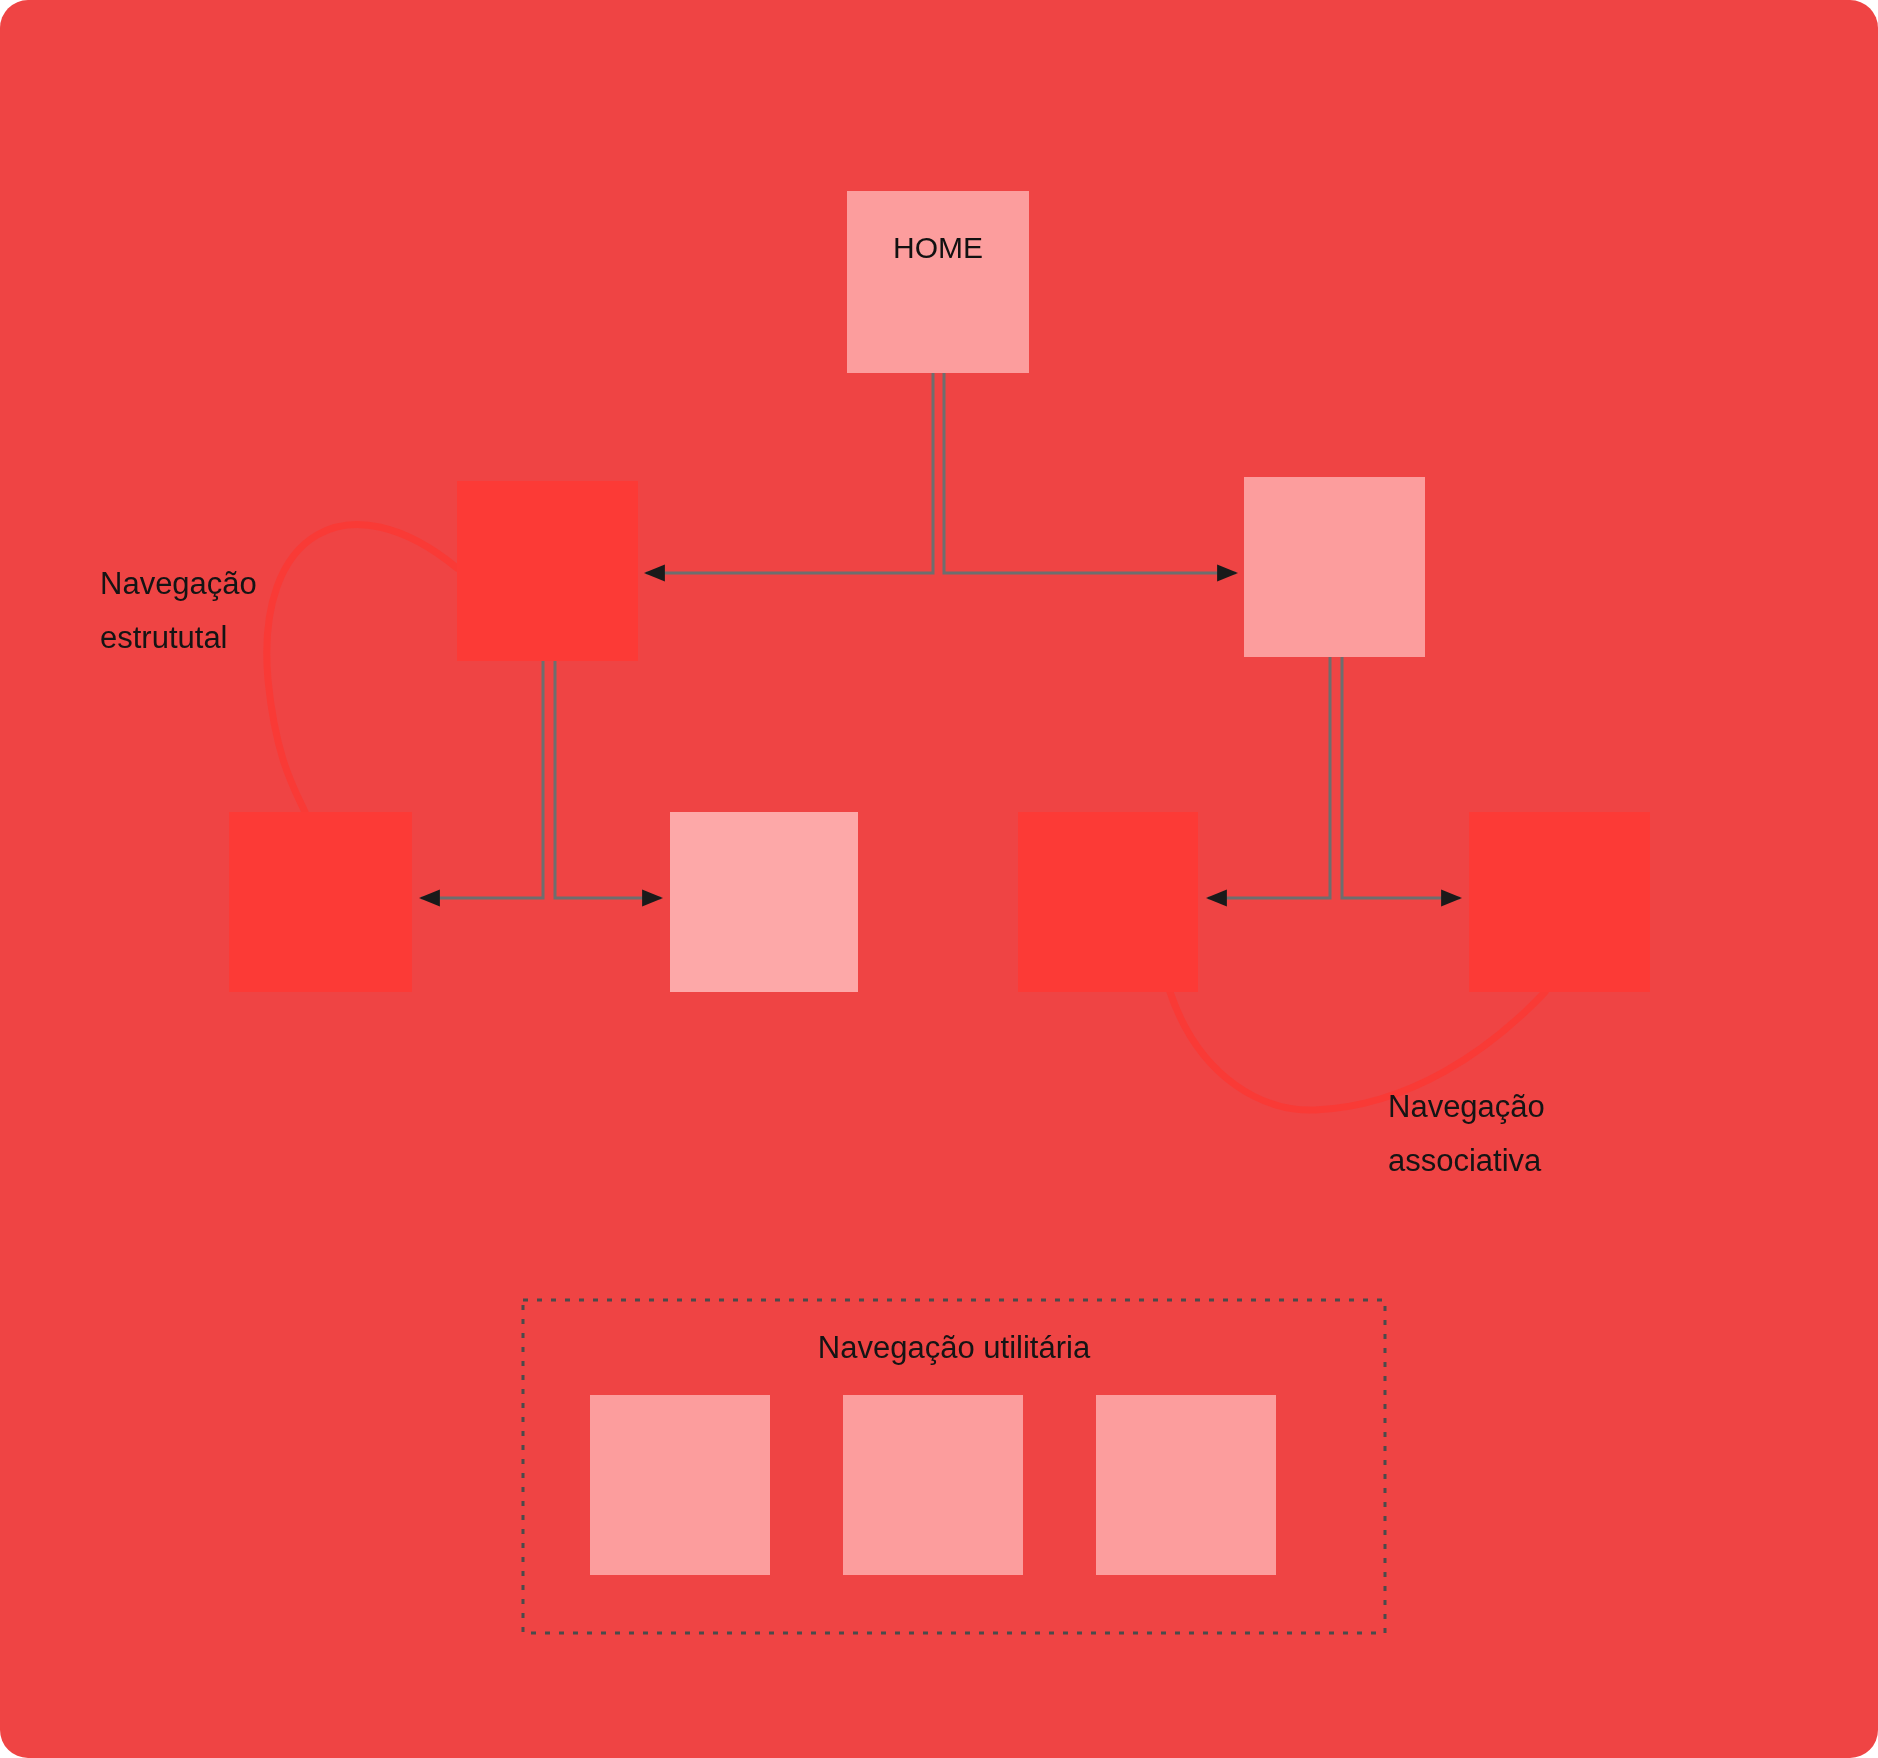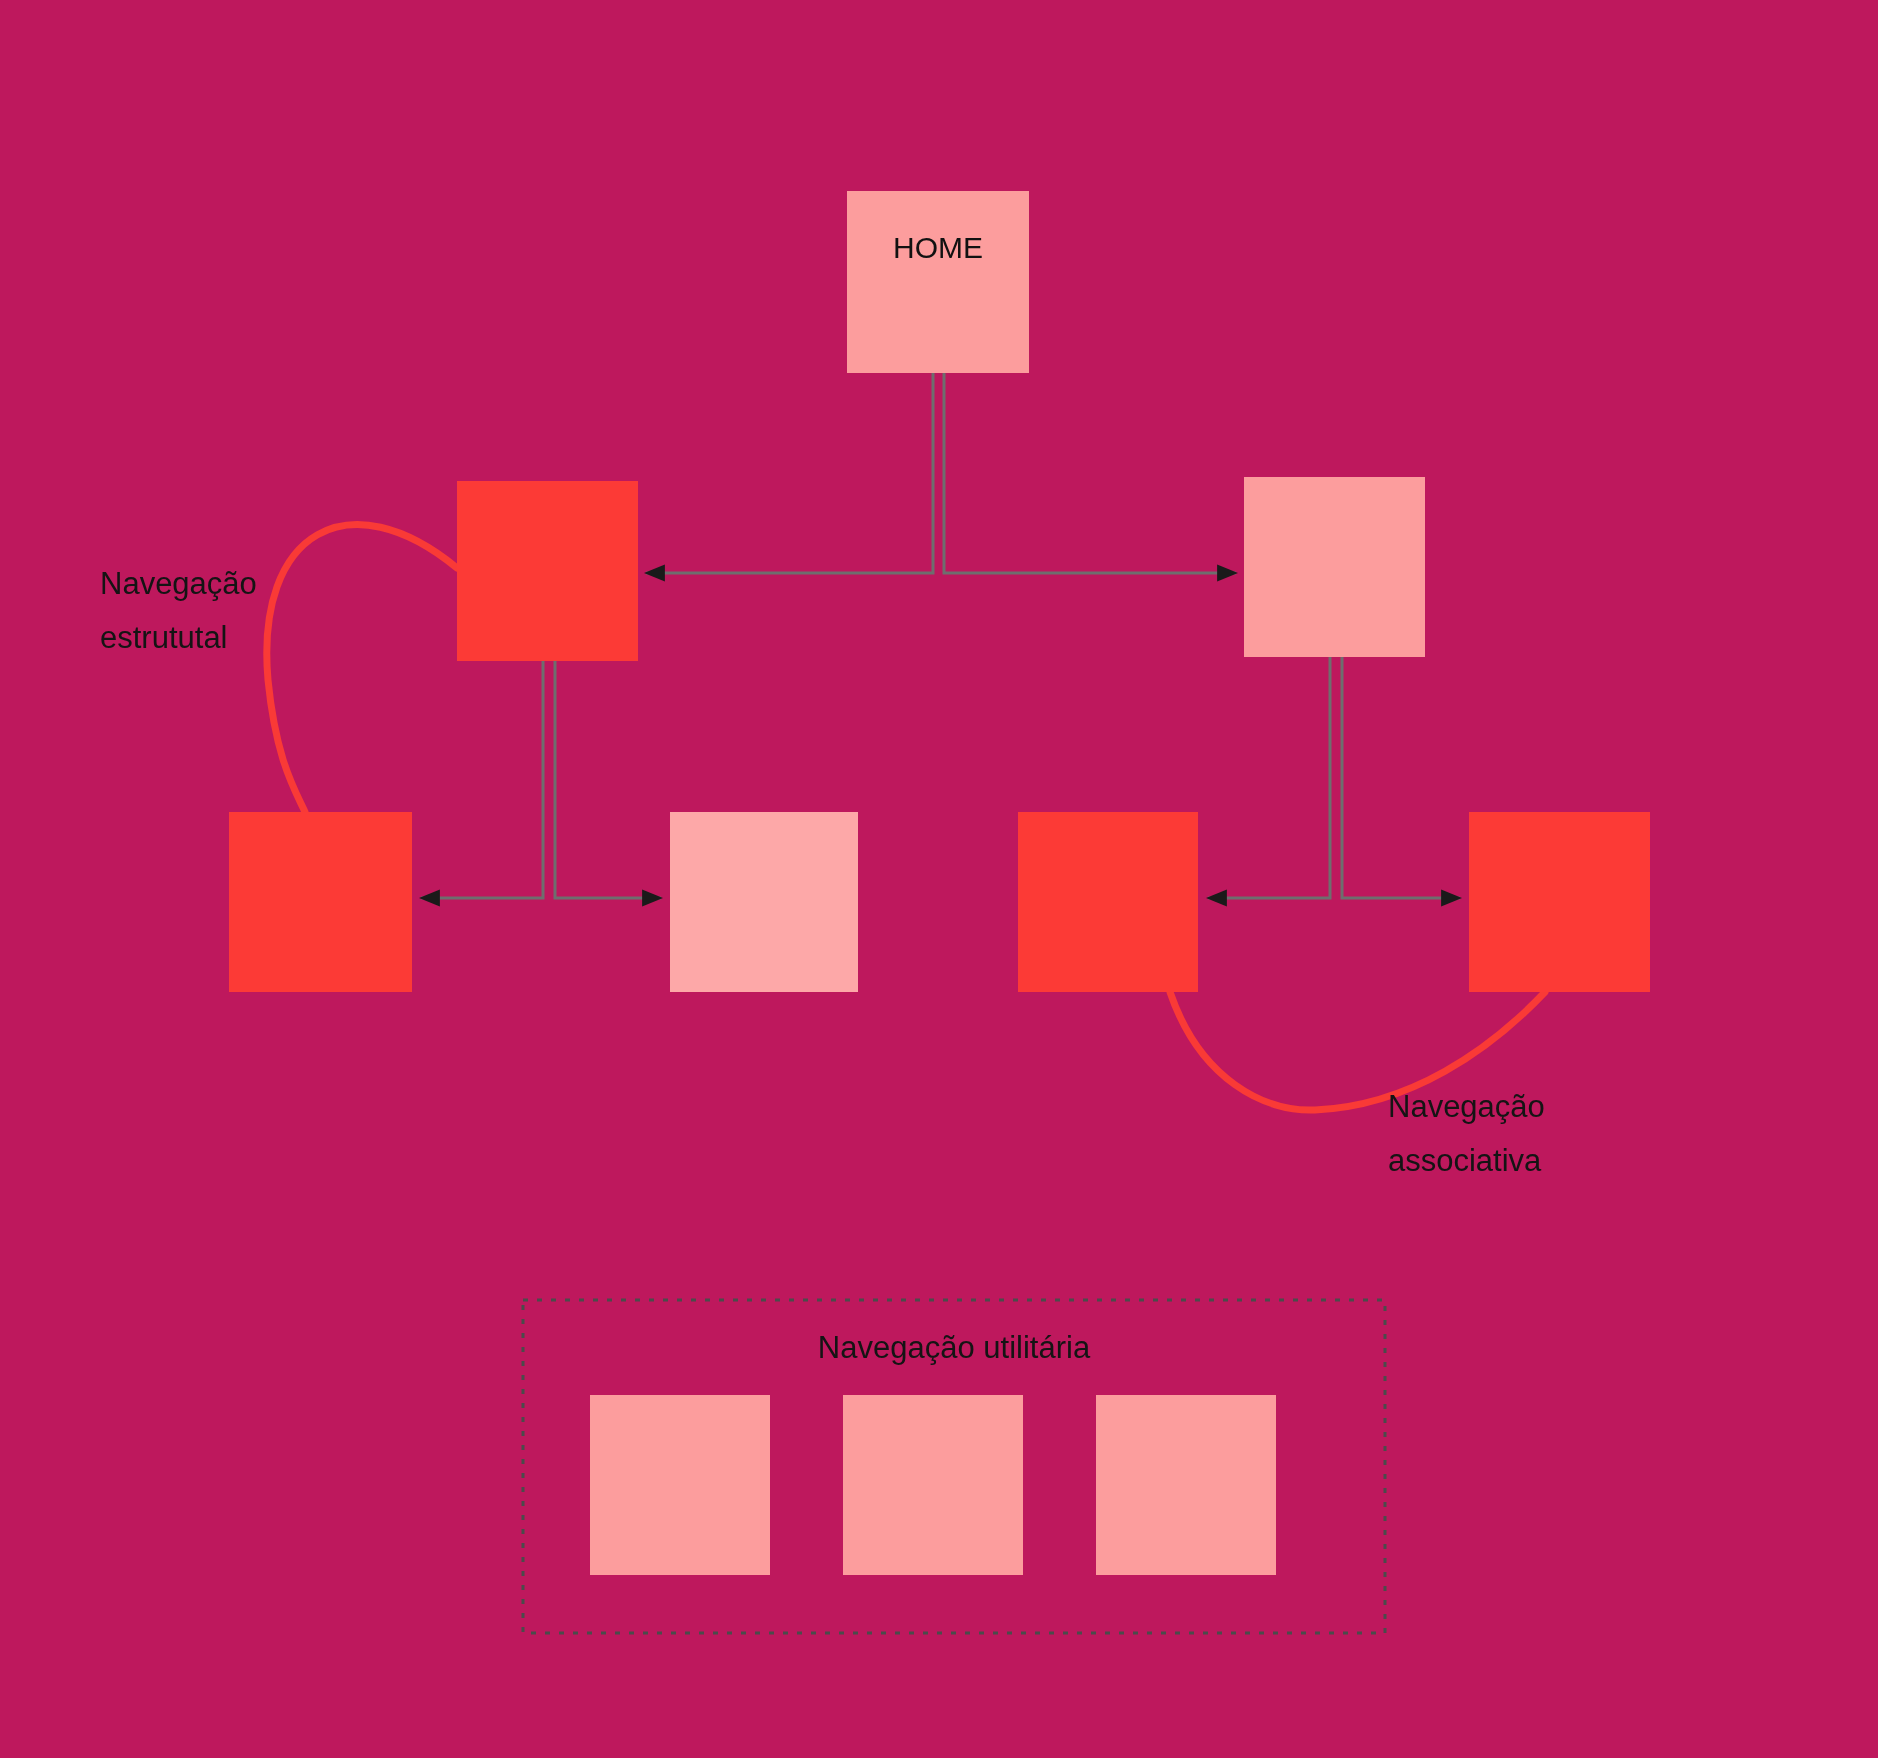--- a/index.html
+++ b/index.html
@@ -7,22 +7,23 @@
     padding: 0;
     background: #ffffff;
   }
   body {
     font-family: "Liberation Sans", sans-serif;
   }
   #canvas {
     position: relative;
     width: 1878px;
     height: 1758px;
-    background: #be185d;
+    background: #ef4444;
     overflow: hidden;
+    border-radius: 28px;
   }
   #diagram-svg {
     position: absolute;
     top: 0;
     left: 0;
     width: 1878px;
     height: 1758px;
   }
   .node-label {
     font-size: 30px;

